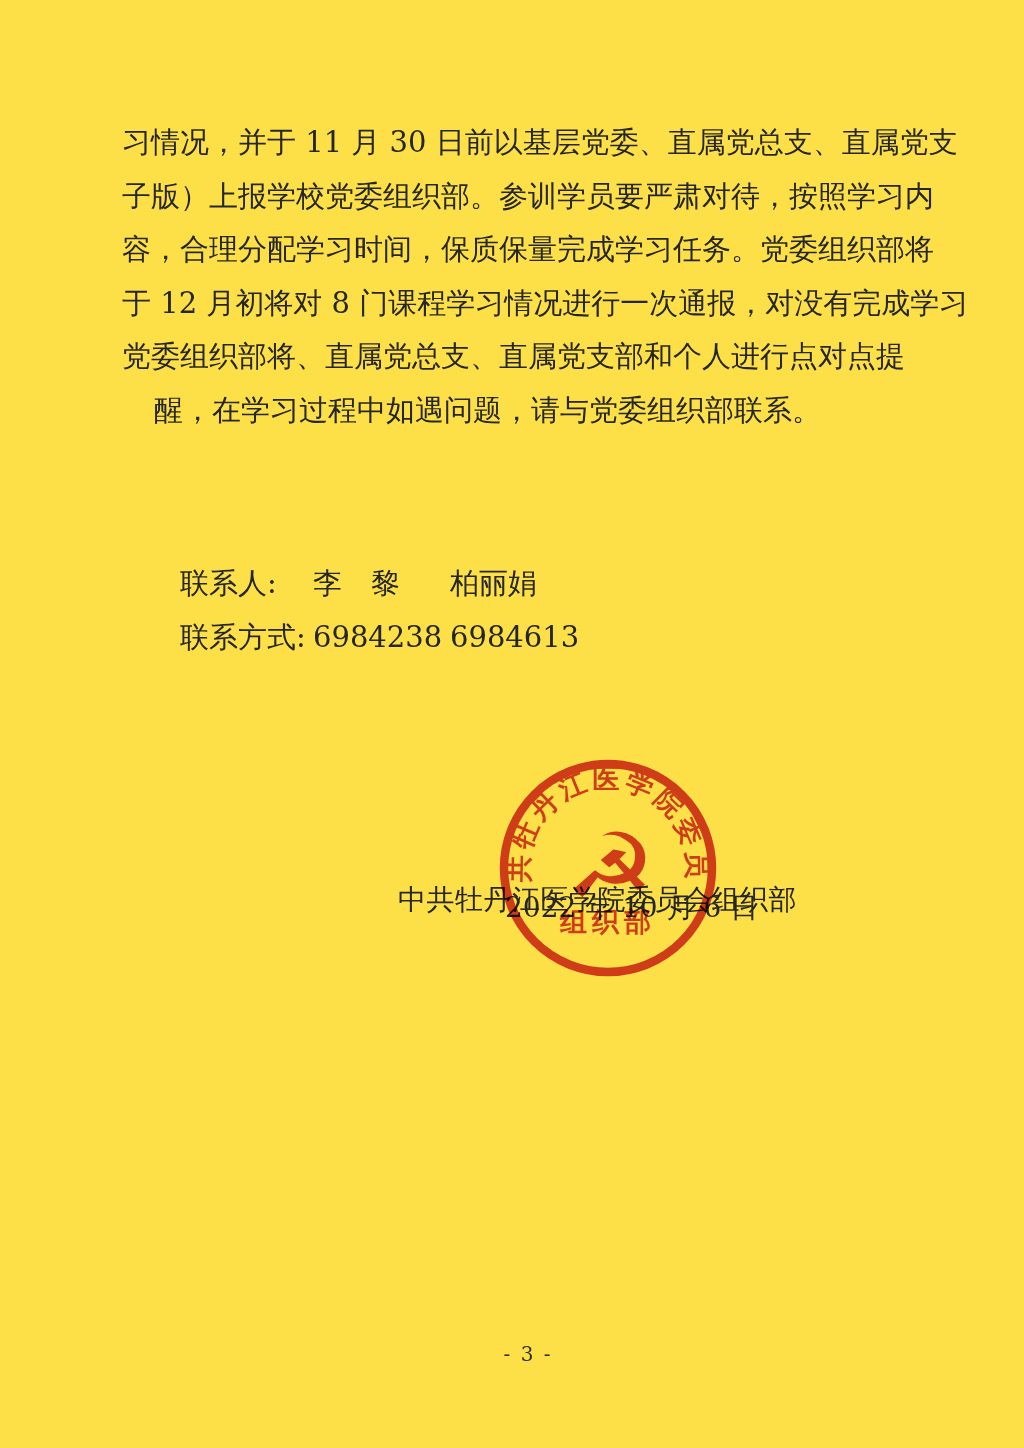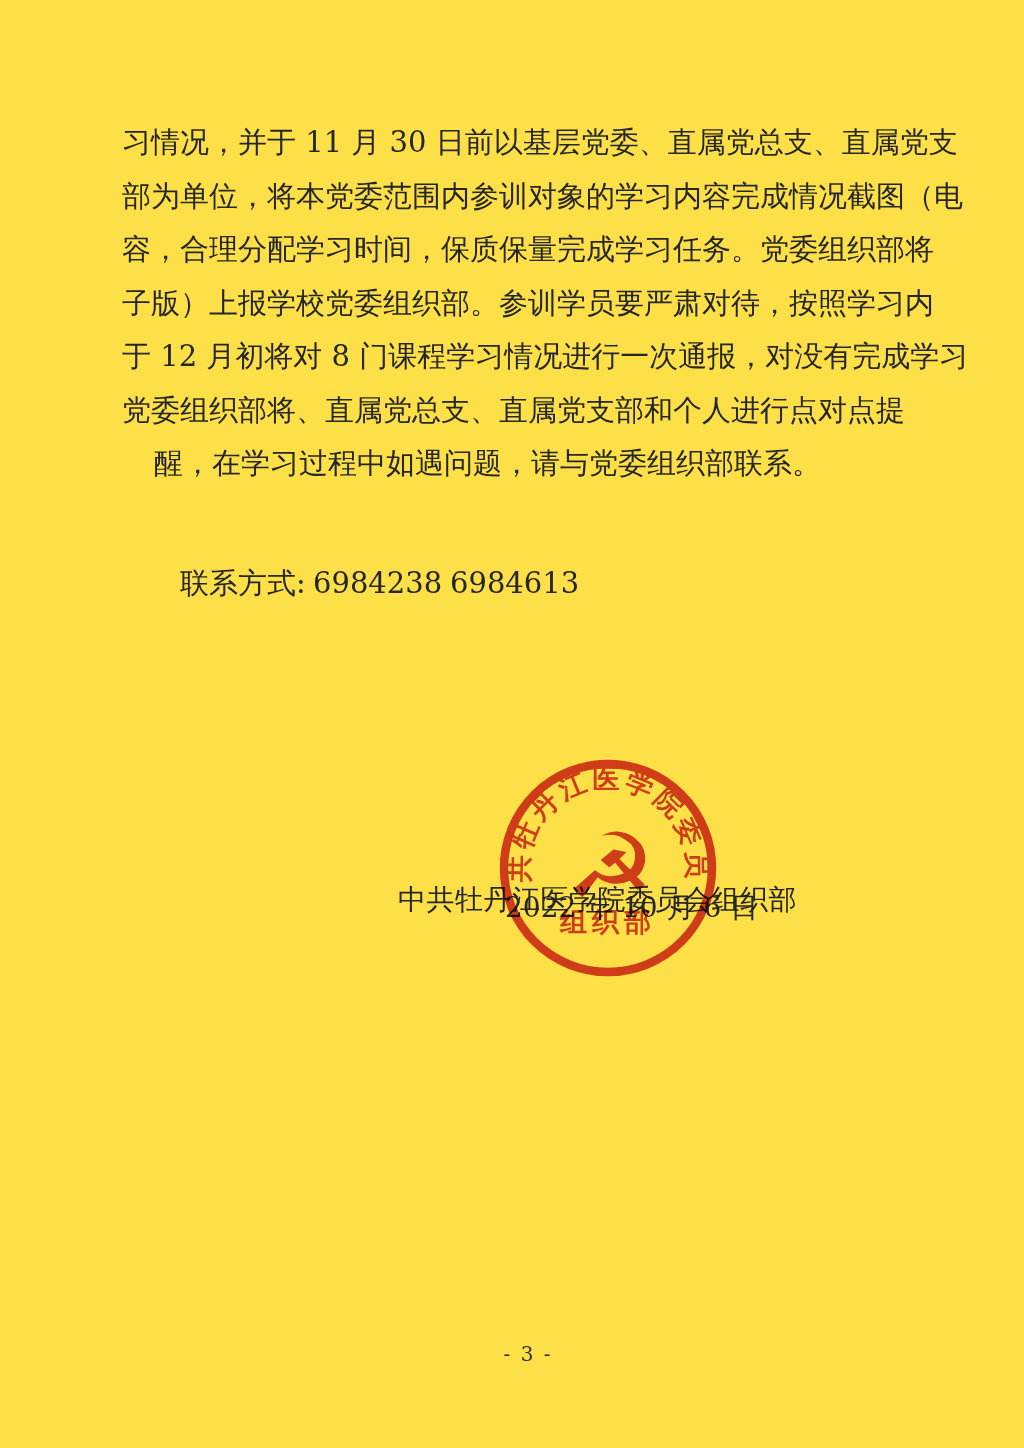--- a/index.html
+++ b/index.html
@@ -111,29 +111,33 @@
     color: #2e2e2e;
   }
 </style>
 </head>
 <body>
 
 <div class="page">
 
   <div class="body-text">
     <div class="body-line">习情况，并于 11 月 30 日前以基层党委、直属党总支、直属党支</div>
-    <div class="body-line">部为单位，将本党委范围内参训对象的学习内容完成情况截图（电</div>
+    <div class="body-line">子版）上报学校党委组织部。参训学员要严肃对待，按照学习内</div>
     <div class="body-line">容，合理分配学习时间，保质保量完成学习任务。党委组织部将</div>
-    <div class="body-line">子版）上报学校党委组织部。参训学员要严肃对待，按照学习内</div>
     <div class="body-line">于 12 月初将对 8 门课程学习情况进行一次通报，对没有完成学习</div>
     <div class="body-line">党委组织部将、直属党总支、直属党支部和个人进行点对点提</div>
     <div class="body-line last">醒，在学习过程中如遇问题，请与党委组织部联系。</div>
   </div>
 
   <div class="contact">
+    <div class="contact-row">
+      <span class="contact-label">联系人:</span>
+      <span class="contact-val-1">李　黎</span>
+      <span class="contact-val-2">柏丽娟</span>
+    </div>
     <div class="contact-row">
       <span class="contact-label">联系方式:</span>
       <span class="contact-val-1">6984238</span>
       <span class="contact-val-2">6984613</span>
     </div>
   </div>
 
   <div class="sig-org">中共牡丹江医学院委员会组织部</div>
   <div class="sig-date">2022 年 10 月 6 日</div>
 

